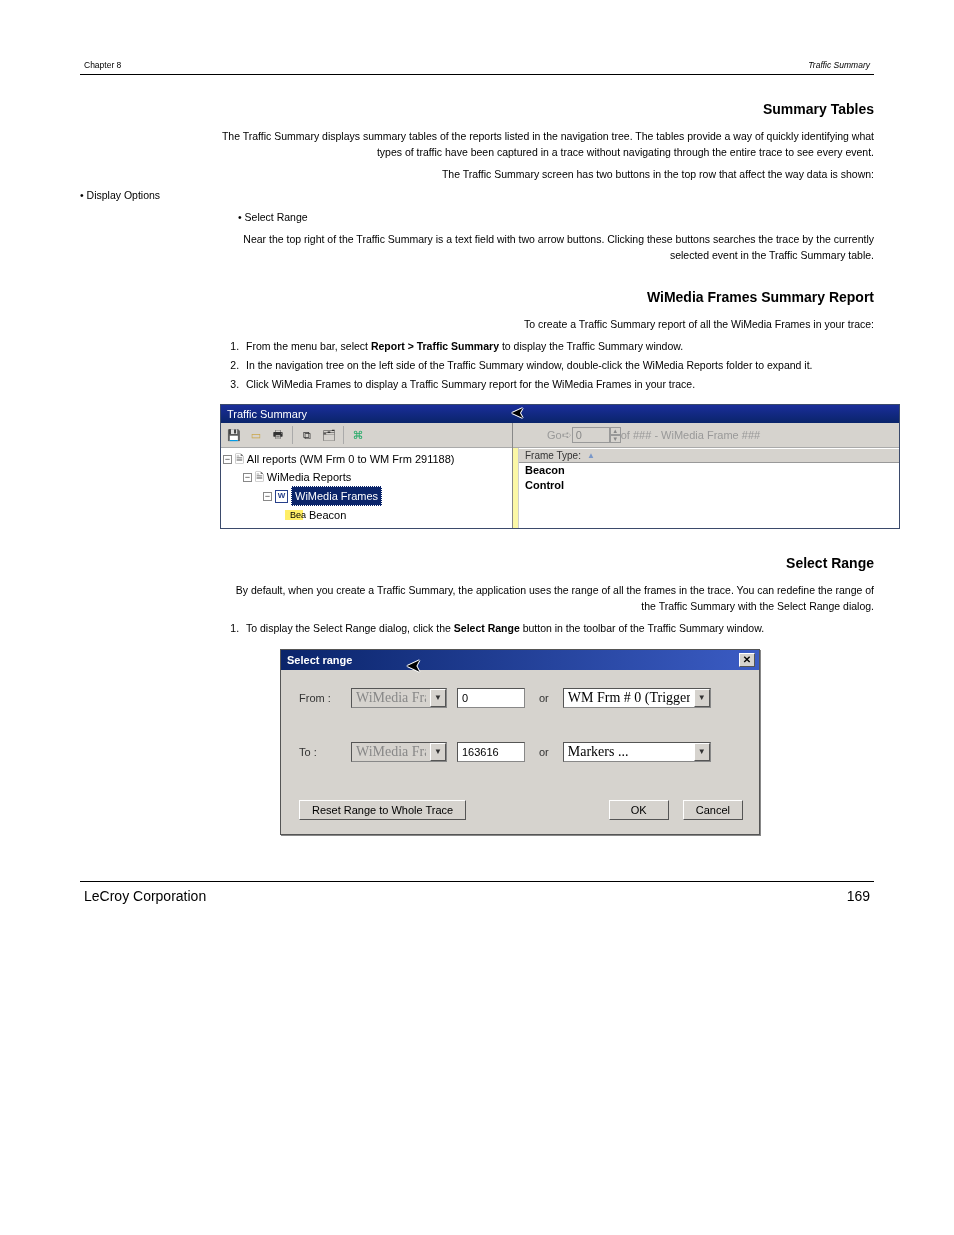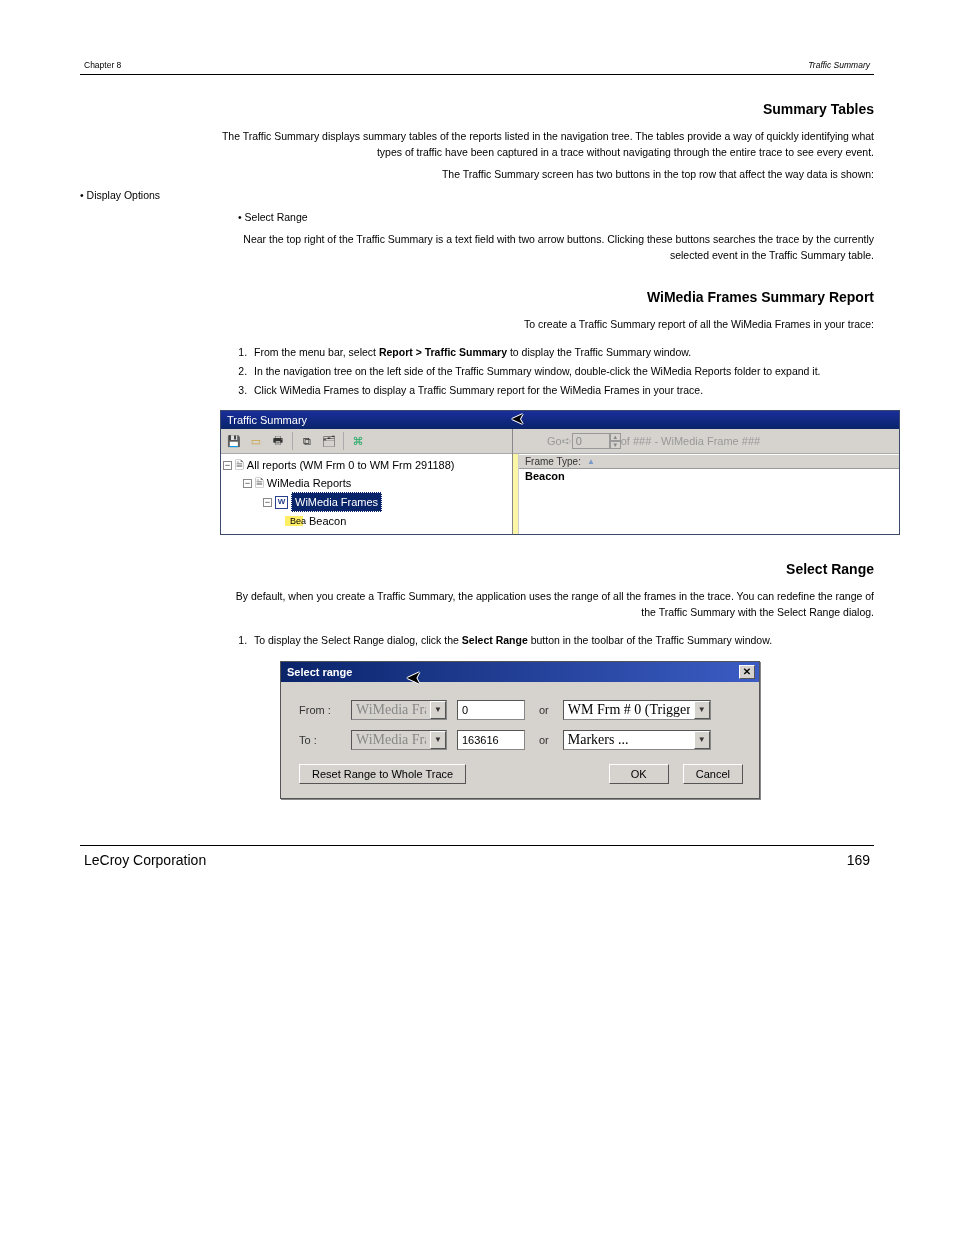--- a/index.html
+++ b/index.html
@@ -49,21 +49,21 @@
     font-family: Verdana, Arial, sans-serif;
     font-size: 10.5px;
     line-height: 1.5;
     margin: 0 0 6px 0;
   }
   .indent { margin-left: 140px; text-align: right; }
   ol.steps {
     font-family: Verdana, Arial, sans-serif;
     font-size: 10.5px;
     line-height: 1.5;
-    margin: 12px;
+    margin: 4px;
     padding-left: 158px;
   }
   ol.steps li { margin-bottom: 3px; padding-left: 4px;}
   ol.steps b { font-weight: bold; }
 
   .fig-wrap { margin: 12px 0 12px 140px; }
 
   
   .ts-window {
     width: 680px;
@@ -188,21 +188,21 @@
     display:flex; justify-content:space-between; align-items:center;
     padding:3px 4px 3px 6px;
     position:relative;
   }
   .sr-close {
     width:16px; height:14px; background:#d6d3ce; border:1px solid #fff; border-right-color:#555; border-bottom-color:#555;
     display:inline-flex;align-items:center;justify-content:center; color:#000; font-size:10px; font-weight:bold;
   }
   .sr-body {
     padding: 18px 16px 14px 18px;
-    display:flex; flex-direction:column; gap:10px;
+    display:flex; flex-direction:column; gap:34px;
   }
   .sr-row { display:flex; align-items:center; gap:10px;}
   .sr-label { width:42px; color:#333;}
   .sr-combo {
     display:inline-flex; align-items:center;
     border:1px solid #888; border-top-color:#555; border-left-color:#555;
     background:#d6d3ce; height:20px;
   }
   .sr-combo.enabled { background:#fff;}
   .sr-combo input {
@@ -307,20 +307,21 @@
             <span class="emb">of ### - WiMedia Frame ###</span>
           </div>
           <div class="ts-grid">
             <div class="ts-grid-margin"></div>
             <div class="ts-grid-col">
               <div class="grid-head">
                 <span>Frame Type:</span>
                   <span class="sort">▲</span>
               </div>
               <div class="grid-row">Beacon</div>
+              <div class="grid-row">Control</div>
             </div>
           </div>
         </div>
       </div>
     </div>
   </div>
 
   <div class="section-title indent">Select Range</div>
   <p class="body-text indent">By default, when you create a Traffic Summary, the application uses the range of all the frames in the trace. You can redefine the range of the Traffic Summary with the Select Range dialog.</p>
   <ol class="steps">

